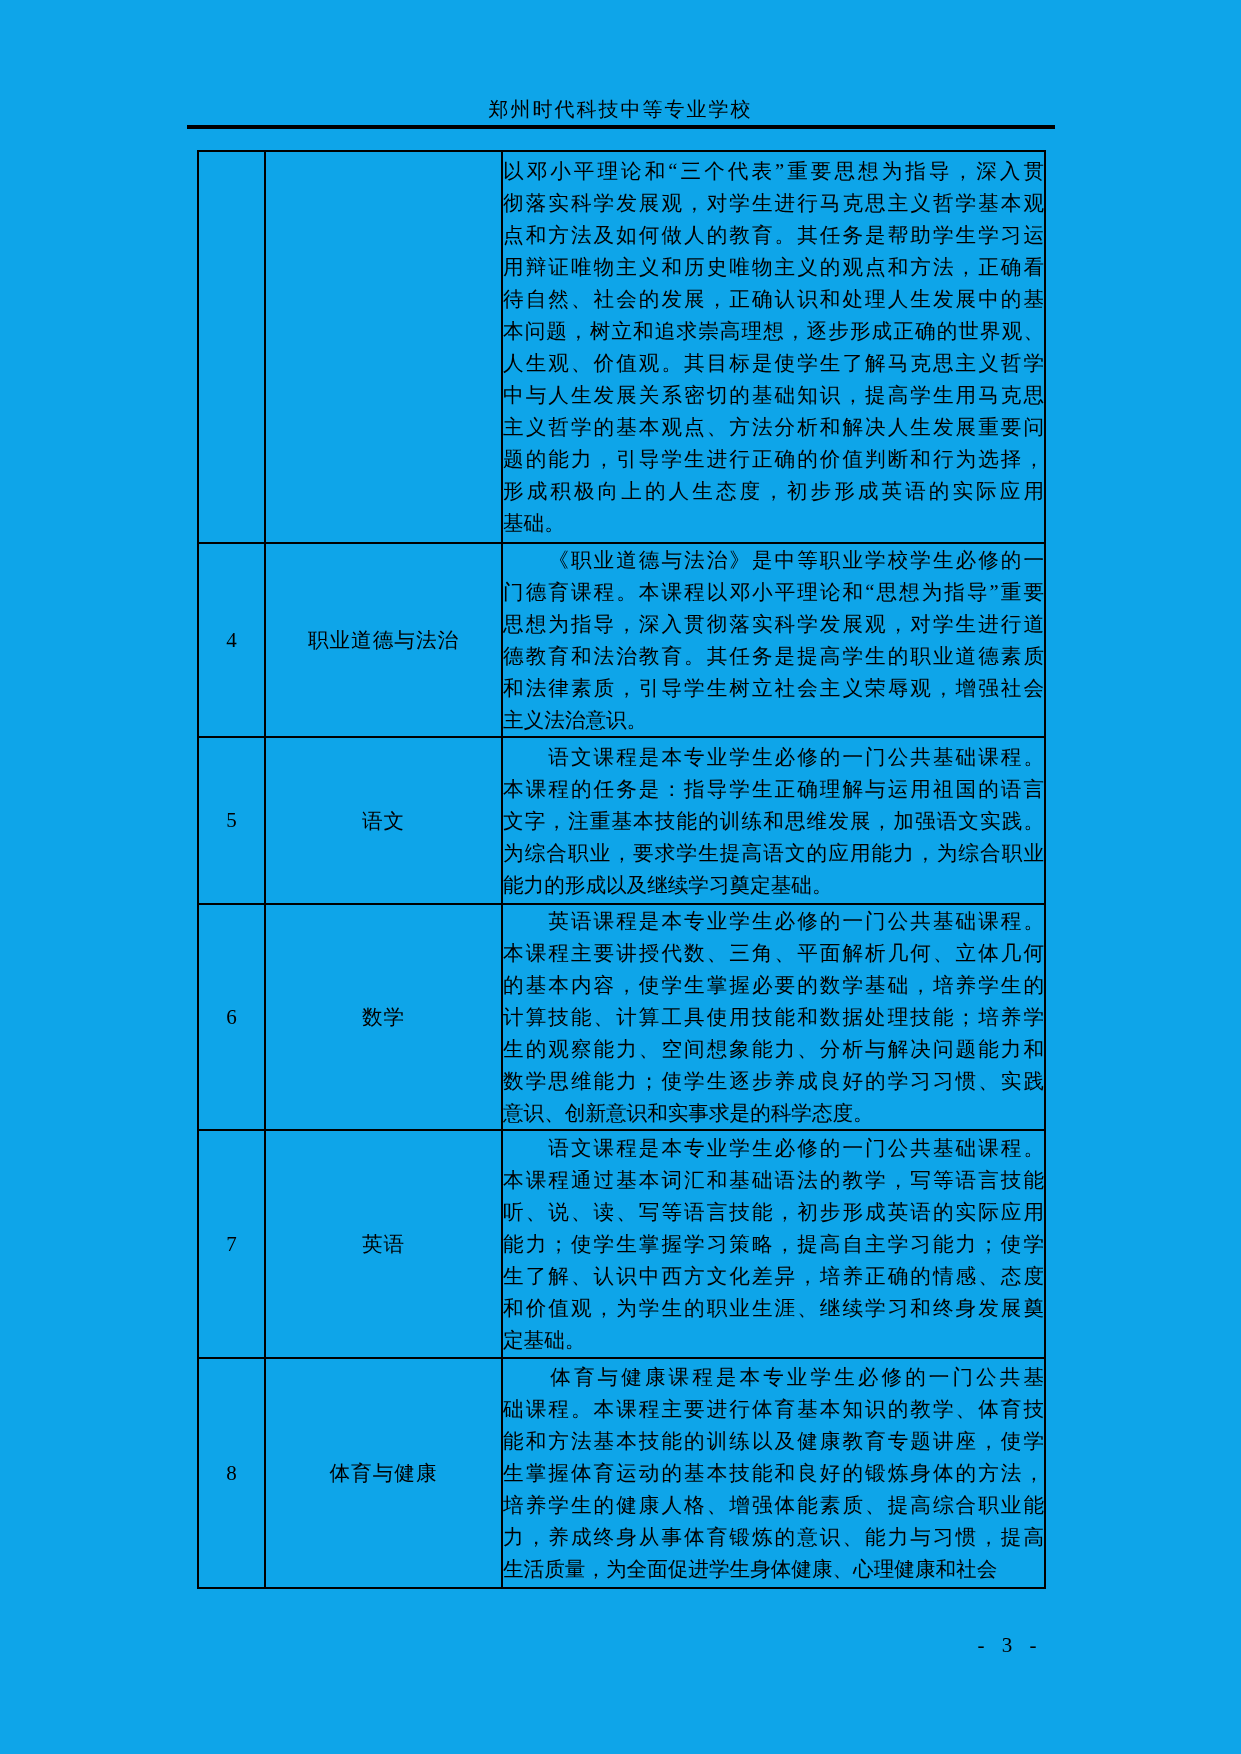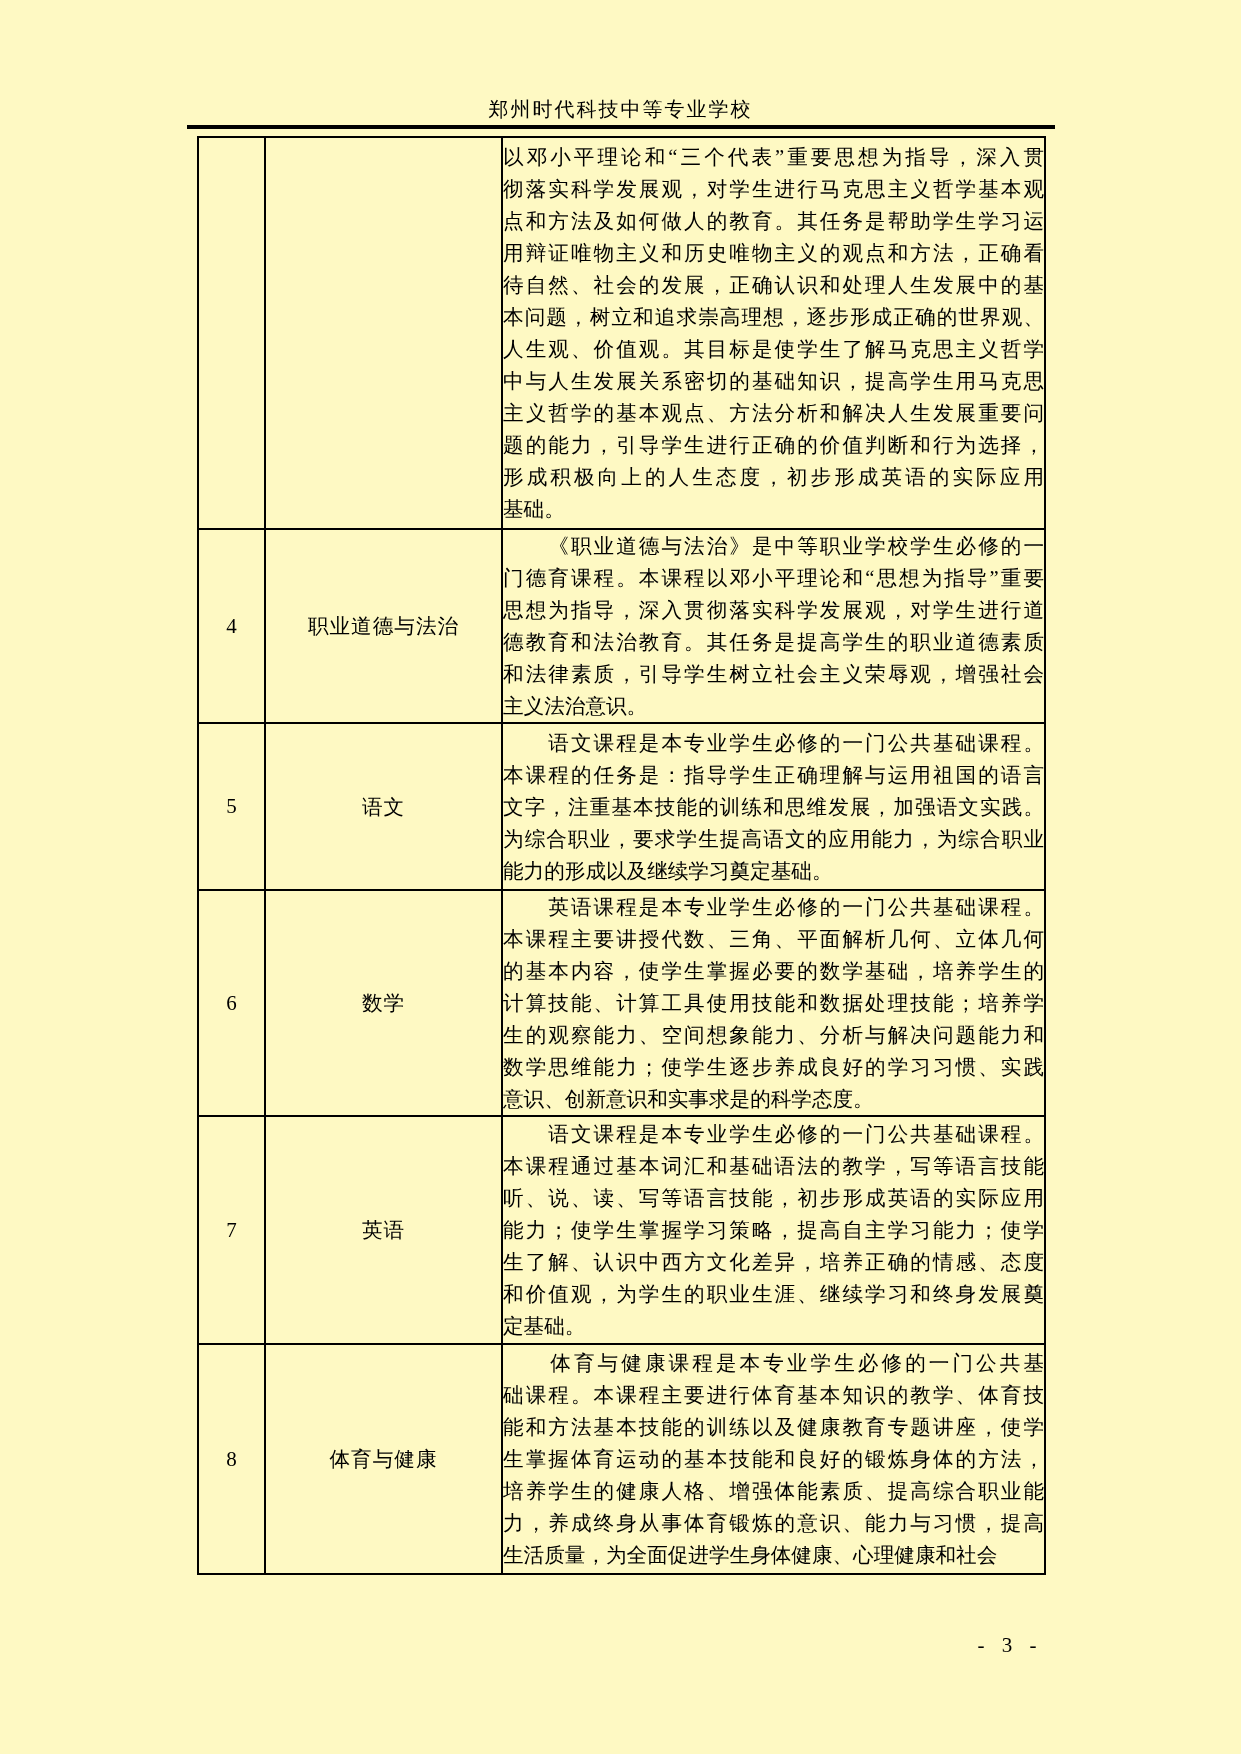--- a/index.html
+++ b/index.html
@@ -1,21 +1,21 @@
 <!DOCTYPE html>
 <html><head>
 <meta charset="utf-8">
 <style>
   html, body { margin: 0; padding: 0; background: #e8e8e8; }
   .page {
     position: relative;
     width: 1241px;
     height: 1754px;
     margin: 0 auto;
-    background: #fef9c3;
+    background: #0ea5e9;
     font-family: "Liberation Serif", "DejaVu Serif", serif;
     color: #000;
     overflow: hidden;
   }
   .school-header {
     position: absolute;
     top: 96px;
     left: 0;
     width: 100%;
     text-align: center;
@@ -26,21 +26,21 @@
     position: absolute;
     left: 187px;
     top: 125px;
     width: 868px;
     height: 4px;
     background: #000;
   }
   .doc-table {
     position: absolute;
     left: 197px;
-    top: 136px;
+    top: 150px;
     width: 847px;
     border-collapse: collapse;
     table-layout: fixed;
   }
   .doc-table td {
     border: 2px solid #000;
     padding: 0;
     vertical-align: middle;
     overflow: hidden;
   }

